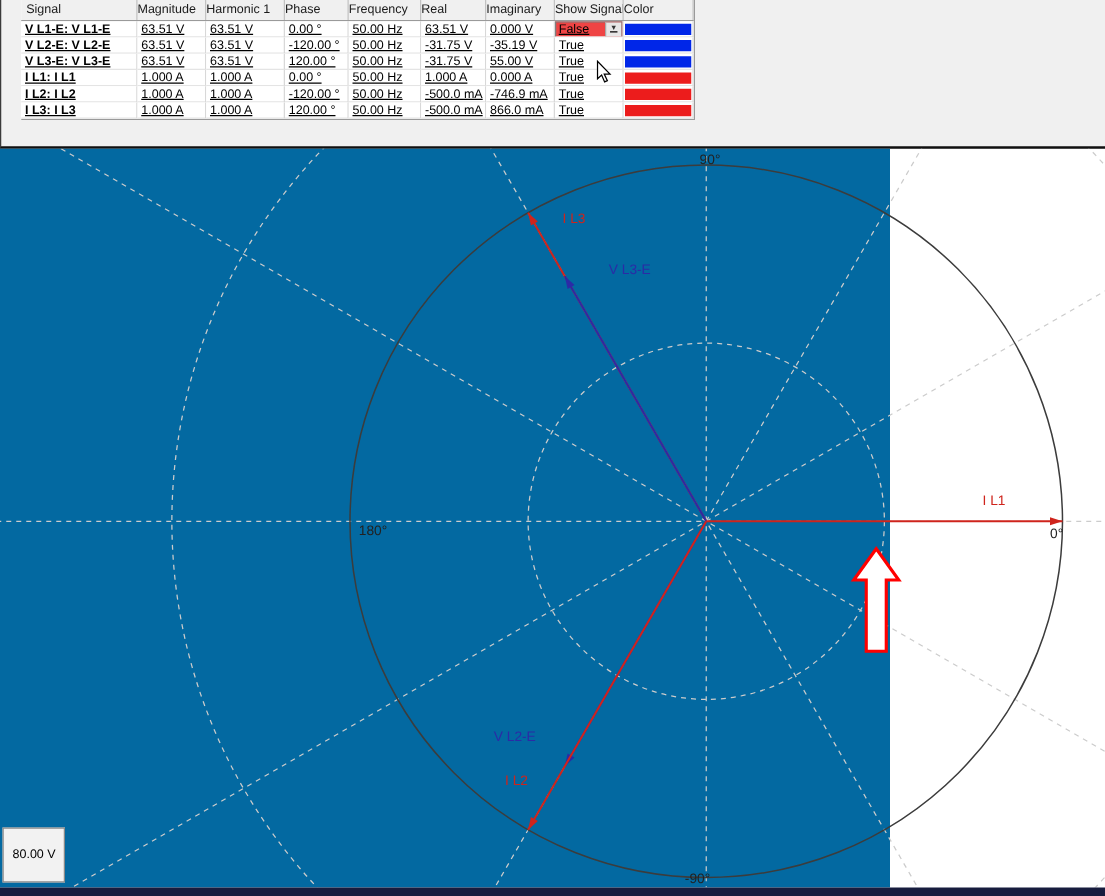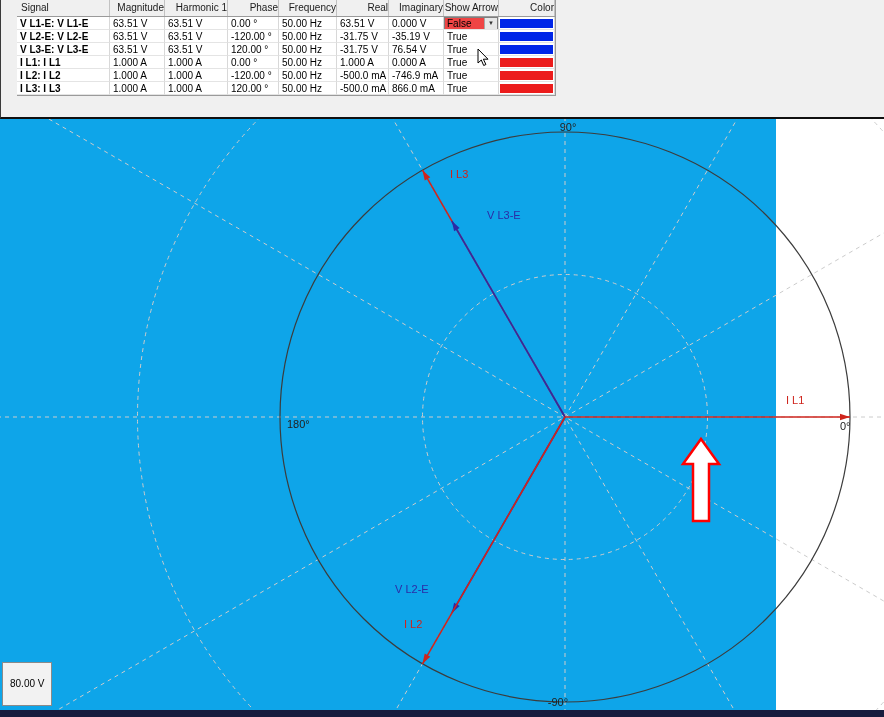--- a/index.html
+++ b/index.html
@@ -7,44 +7,44 @@
   body { font-family:"Liberation Sans", sans-serif; background:#ffffff; position:relative; }
 
   
   .top-panel {
     position:absolute; top:0; left:0; width:884px; height:119px;
     background:#f0f0f0; border-left:1px solid #3a3a3a; border-bottom:2px solid #101010;
   }
   .grid-table { position:absolute; top:0; left:1px; width:539px; background:#fff; border-right:1px solid #9a9a9a; border-bottom:1px solid #9a9a9a;margin-left:15px; }
   .thead { display:flex; background:#f0f0f0; border-bottom:1px solid #9a9a9a; }
   .th {
-    font-size:10px; height:16px; line-height:16px; text-align:right;
+    font-size:10px; height:16px; line-height:16px; text-align:left;
     border-right:1px solid #c2c2c2; color:#1a1a1a; white-space:nowrap; overflow:hidden;
   }
   .th.col0 { text-align:left; padding-left:4px; }
-  .tr { display:flex; }
+  .tr { display:flex;text-decoration:underline; }
   .td {
     font-size:10px; height:13px; line-height:13px; background:#fff;
     border-right:1px solid #d8d8d8; border-bottom:1px solid #e4e4e4;
     padding:0 3px; white-space:nowrap; overflow:hidden; color:#000;
   }
   .td.bold { font-weight:bold; }
   .td.num  { text-align:left; }
   .td.nopad { padding:0; }
   .col0{width:93px}.col1{width:55px}.col2{width:63px}.col3{width:51px}.col4{width:58px}
   .col5{width:52px}.col6{width:55px}.col7{width:55px}.col8{width:56px}
   .swatch { height:9px; margin:2px 1px 0 1px; }
   .combo { display:flex; height:24px; border:1px solid #7f7f7f; background:#ef4444; }
   .combo-val { flex:1; font-size:10px; line-height:11px; padding-left:2px; }
   .combo-btn { width:13px; background:#e7e7e7; border-left:1px solid #a8a8a8; font-size:6px; line-height:11px; text-align:center; color:#333; }
 
   .mouse-cursor { position:absolute; left:476px; top:48px; width:13px; height:19px; }
 
   
-  .diagram { position:absolute; top:119px; left:0; width:776px; height:591px; background:#0ea5e9; }
+  .diagram { position:absolute; top:119px; left:0; width:712px; height:591px; background:#0369a1; }
   .diagram svg { display:block; }
   .scale-box {
     position:absolute; left:2px; bottom:4px;
     border:1px solid #8a8a8a; background:#f2f2f2;
     font-size:10px; line-height:12px; padding:15px 7px; color:#000;
   }
   .bottom-bar { position:absolute; left:0; bottom:0; width:884px; height:7px; background:#171c3e; }
 </style>
 </head>
 <body>
@@ -52,21 +52,21 @@
 <div class="top-panel">
   <div class="grid-table">
     <div class="thead">
         <div class="th col0">Signal</div>
         <div class="th col1">Magnitude</div>
         <div class="th col2">Harmonic 1</div>
         <div class="th col3">Phase</div>
         <div class="th col4">Frequency</div>
         <div class="th col5">Real</div>
         <div class="th col6">Imaginary</div>
-        <div class="th col7">Show Arrow</div>
+        <div class="th col7">Show Signal</div>
         <div class="th col8">Color</div>
       </div>
     <div>
         <div class="tr">
           <div class="td col0 bold">V L1-E: V L1-E</div>
           <div class="td col1 num">63.51 V</div>
           <div class="td col2 num">63.51 V</div>
           <div class="td col3 num">0.00 °</div>
           <div class="td col4 num">50.00 Hz</div>
           <div class="td col5 num">63.51 V</div>
@@ -94,21 +94,21 @@
             <div class="swatch" style="background: rgb(0, 38, 232);"></div>
           </div>
         </div>
         <div class="tr">
           <div class="td col0 bold">V L3-E: V L3-E</div>
           <div class="td col1 num">63.51 V</div>
           <div class="td col2 num">63.51 V</div>
           <div class="td col3 num">120.00 °</div>
           <div class="td col4 num">50.00 Hz</div>
           <div class="td col5 num">-31.75 V</div>
-          <div class="td col6 num">76.54 V</div>
+          <div class="td col6 num">55.00 V</div>
           <div class="td col7">True</div>
           <div class="td col8 nopad">
             <div class="swatch" style="background: rgb(0, 38, 232);"></div>
           </div>
         </div>
         <div class="tr">
           <div class="td col0 bold">I L1: I L1</div>
           <div class="td col1 num">1.000 A</div>
           <div class="td col2 num">1.000 A</div>
           <div class="td col3 num">0.00 °</div>

